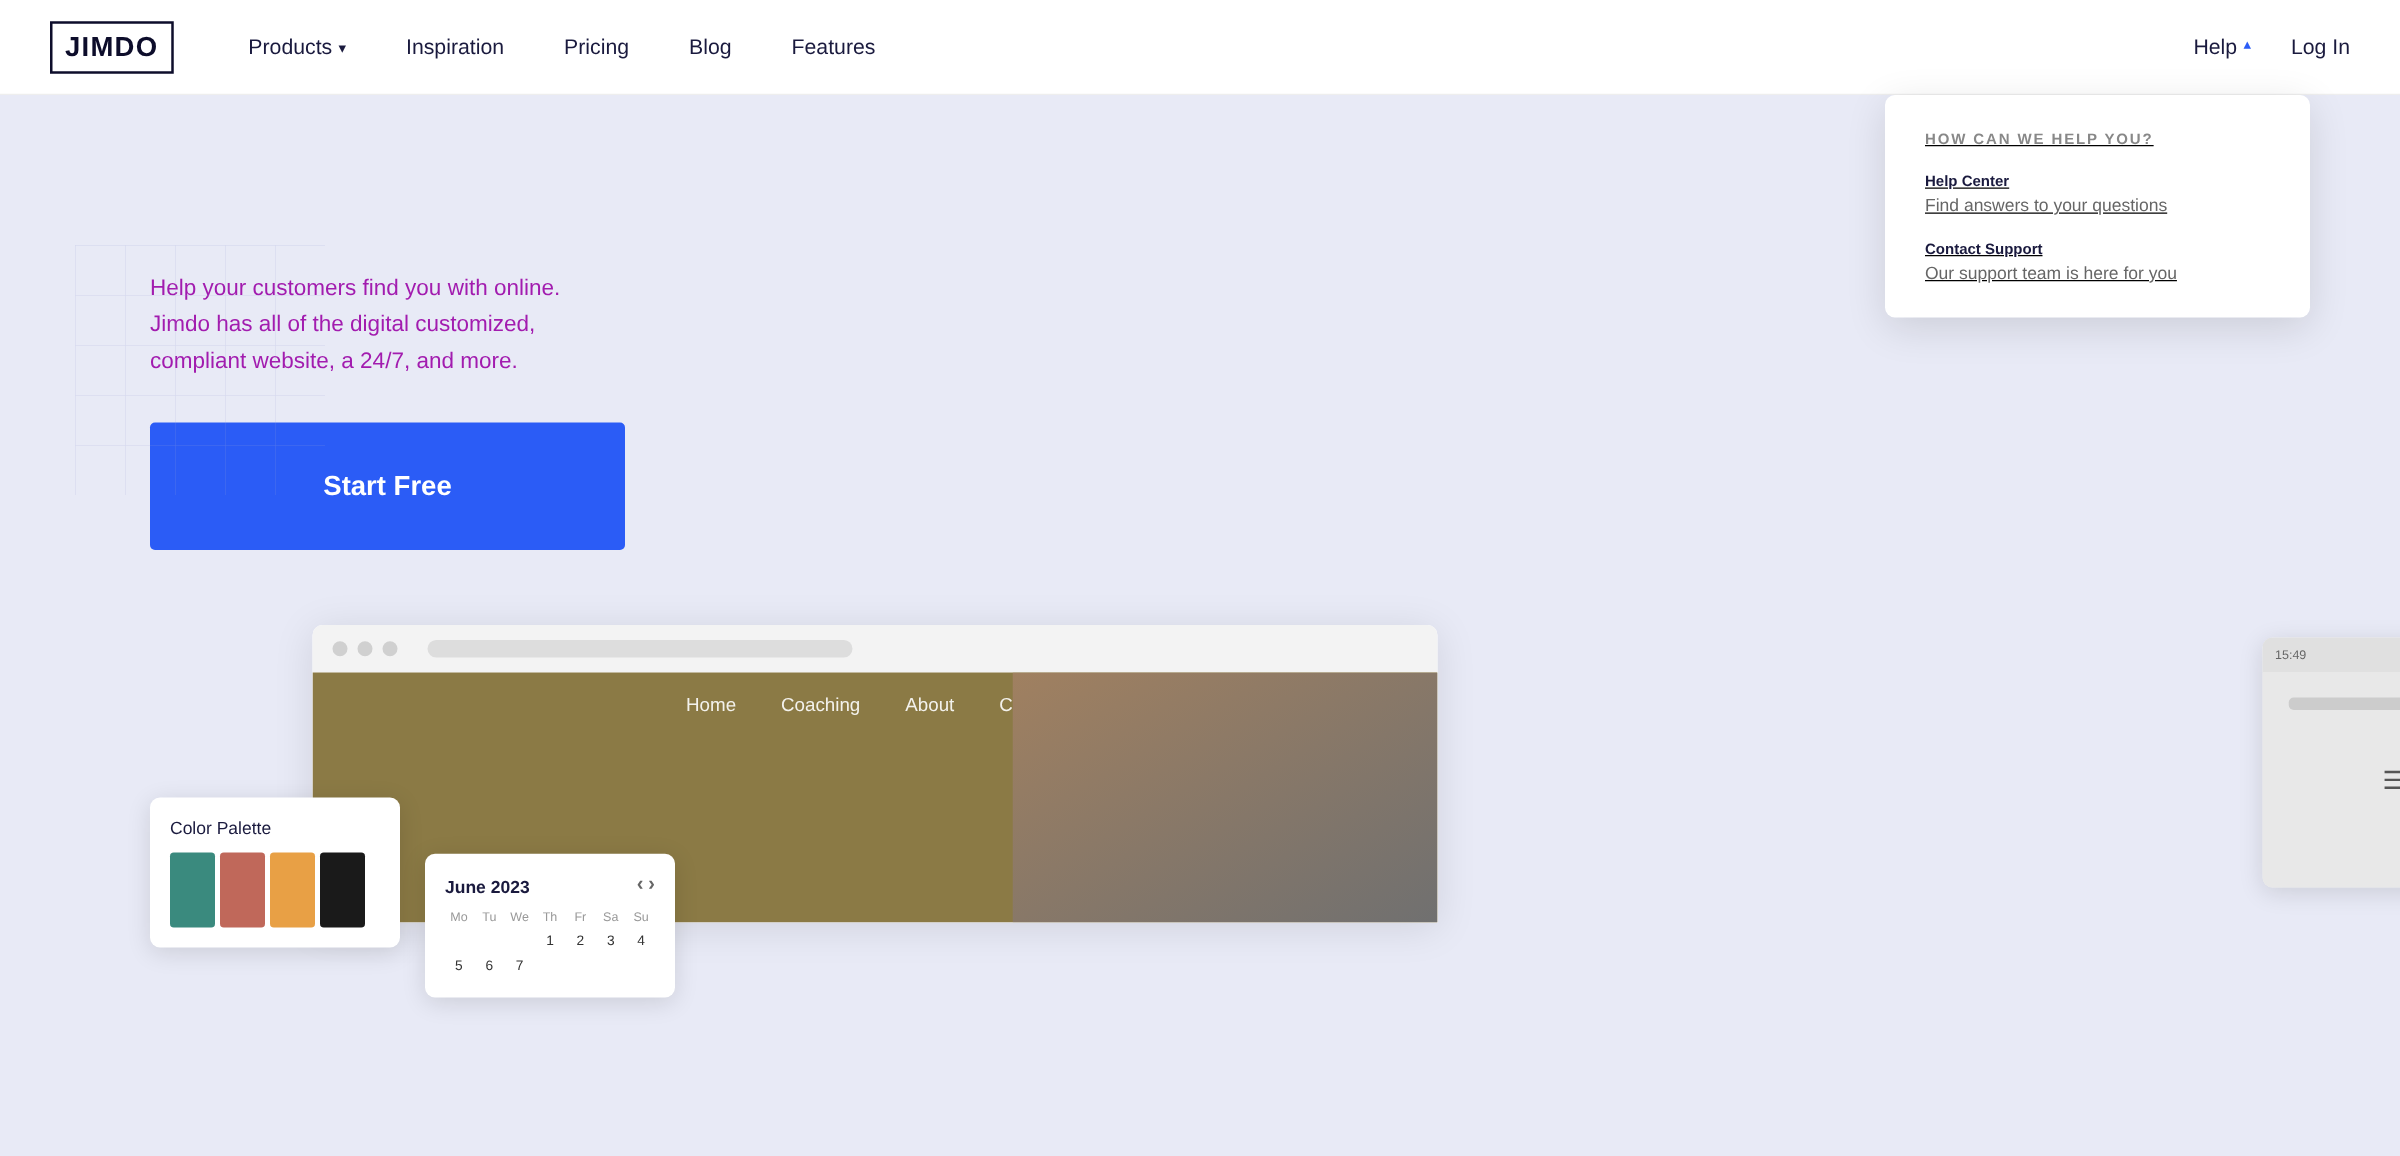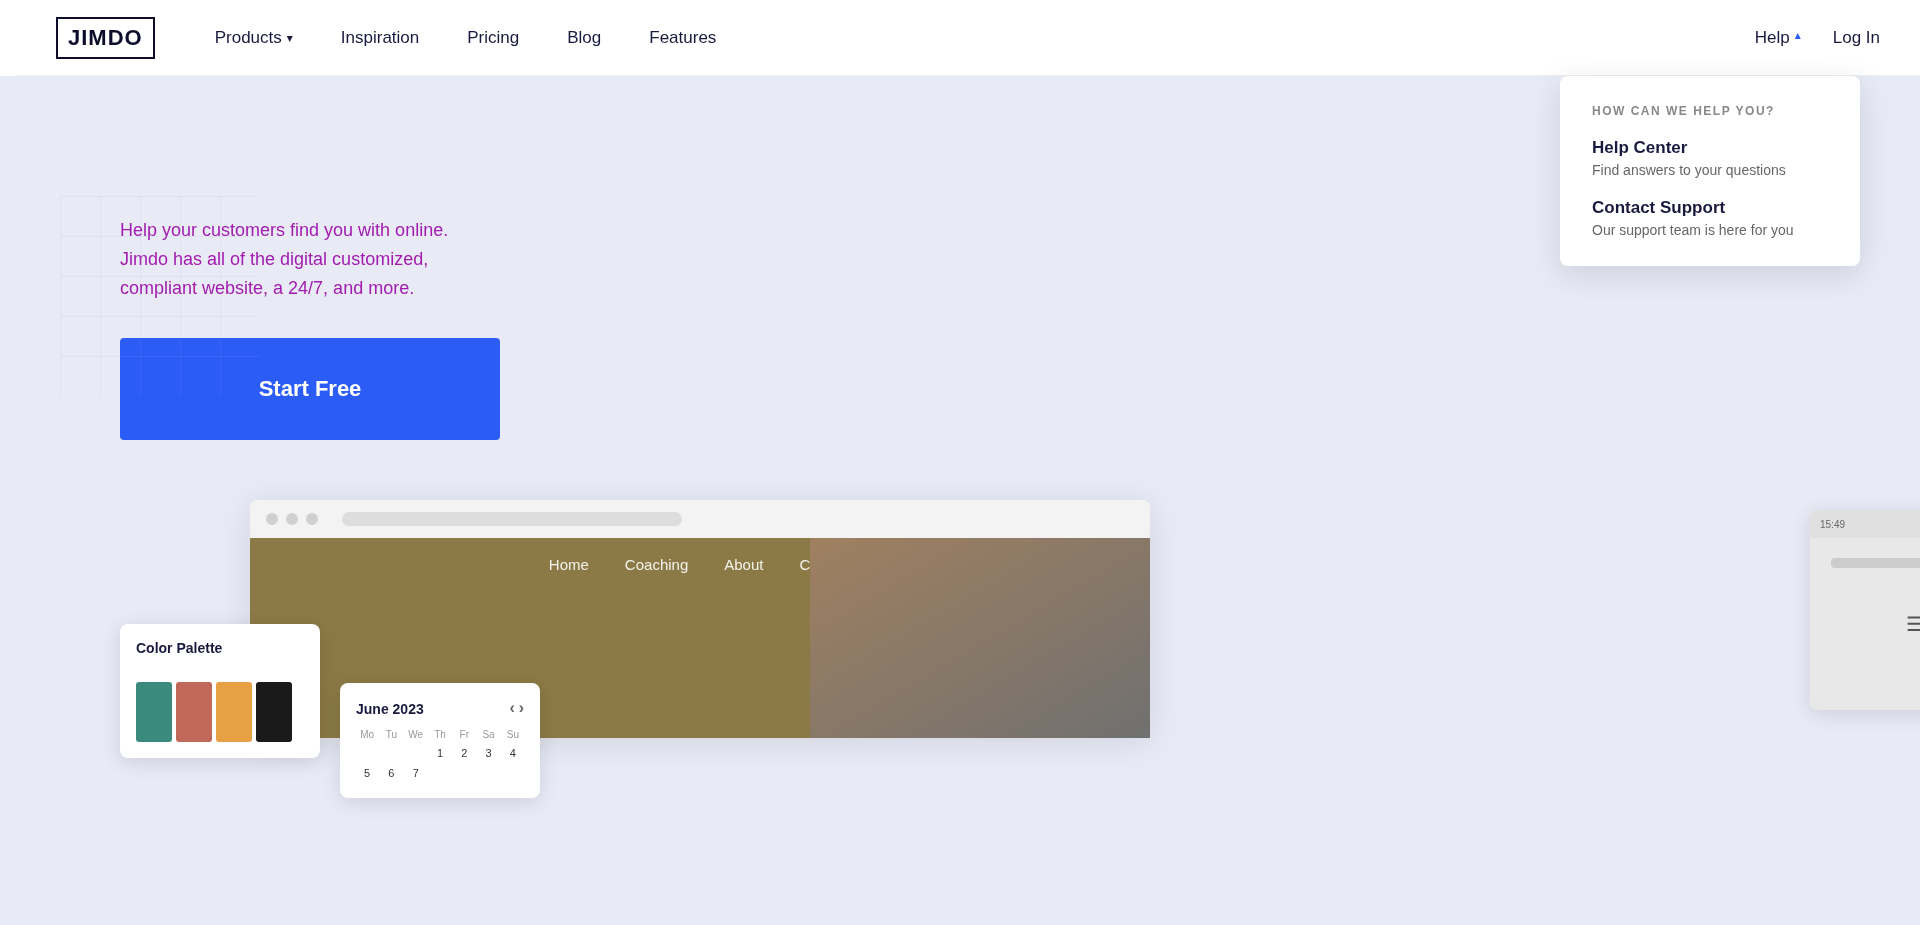--- a/index.html
+++ b/index.html
@@ -1,20 +1,20 @@
 <!DOCTYPE html>
 <html><head>
   <meta charset="utf-8">
   <style>
     * { margin: 0; padding: 0; box-sizing: border-box; }
     body { font-family: -apple-system, BlinkMacSystemFont, 'Segoe UI', Helvetica, Arial, sans-serif; background: #fff; overflow-x: hidden; }
 
     
     .navbar {
-      position: fixed; top: 0; left: 16px; right: 0; height: 76px;
+      position: fixed; top: 0; left: 0; right: 0; height: 76px;
       background: #fff; display: flex; align-items: center;
       padding: 0 40px; z-index: 1000;
       border-bottom: 1px solid #eee;
     }
     .navbar-logo {
       border: 2px solid #0d0d2b; padding: 6px 10px;
       font-weight: 700; font-size: 22px; color: #0d0d2b;
       letter-spacing: 1px; margin-right: 60px; white-space: nowrap;
     }
     .navbar-nav { display: flex; align-items: center; gap: 48px; flex: 1; }
@@ -29,33 +29,33 @@
       font-size: 17px; color: #1a1a3e; cursor: pointer;
       display: flex; align-items: flex-start; gap: 5px; font-weight: 400;
     }
     .chevron-up { font-size: 12px; color: #2b5cf6; }
     .login-btn {
       font-size: 17px; color: #1a1a3e; cursor: pointer; font-weight: 400;
     }
 
     
     .help-dropdown {
-      position: fixed; top: 76px; right: 60px;
+      position: fixed; top: 76px; right: 72px;
       background: #fff; border-radius: 8px;
       box-shadow: 0 8px 32px rgba(0,0,0,0.12);
-      padding: 28px 32px 28px 32px; width: 300px; z-index: 2000;
+      padding: 28px 32px 28px 32px; width: 340px; z-index: 2000; text-decoration: underline;
     }
     .help-dropdown-title {
       font-size: 12px; font-weight: 700; color: #888; letter-spacing: 1.5px;
       text-transform: uppercase; margin-bottom: 20px;
     }
     .help-dropdown-item { margin-bottom: 20px; cursor: pointer; }
     .help-dropdown-item:last-child { margin-bottom: 0; }
     .help-dropdown-item-title {
-      font-size: 17px; font-weight: 700; color: #1a1a3e; margin-bottom: 4px;
+      font-size: 12px; font-weight: 700; color: #1a1a3e; margin-bottom: 4px;
     }
     .help-dropdown-item-desc { font-size: 14px; color: #666; }
 
     
     .hero {
       margin-top: 76px;
       background: #e8eaf6; min-height: 849px;
       display: flex; flex-direction: column;
       padding: 0 0 0 0; position: relative; overflow: hidden;
     }
@@ -107,21 +107,21 @@
       padding: 18px 0; 
     }
     .browser-nav-link { color: #fff; font-size: 15px; opacity: 0.9; }
 
     
     .color-palette-panel {
       position: absolute; left: -130px; bottom: -20px;
       background: #fff; border-radius: 8px; padding: 16px;
       box-shadow: 0 4px 20px rgba(0,0,0,0.12); width: 200px;
     }
-    .color-palette-title { font-size: 14px; font-weight: 700; color: #1a1a3e; margin-bottom: 26px; }
+    .color-palette-title { font-size: 14px; font-weight: 400; color: #1a1a3e; margin-bottom: 12px; }
     .color-swatches { display: flex; gap: 4px; }
     .swatch { width: 36px; height: 60px; border-radius: 3px; }
 
     .calendar-panel {
       position: absolute; left: 90px; bottom: -60px;
       background: #fff; border-radius: 8px; padding: 16px;
       box-shadow: 0 4px 20px rgba(0,0,0,0.12); width: 200px;
     }
     .calendar-header {
       display: flex; justify-content: space-between; align-items: flex-end;

